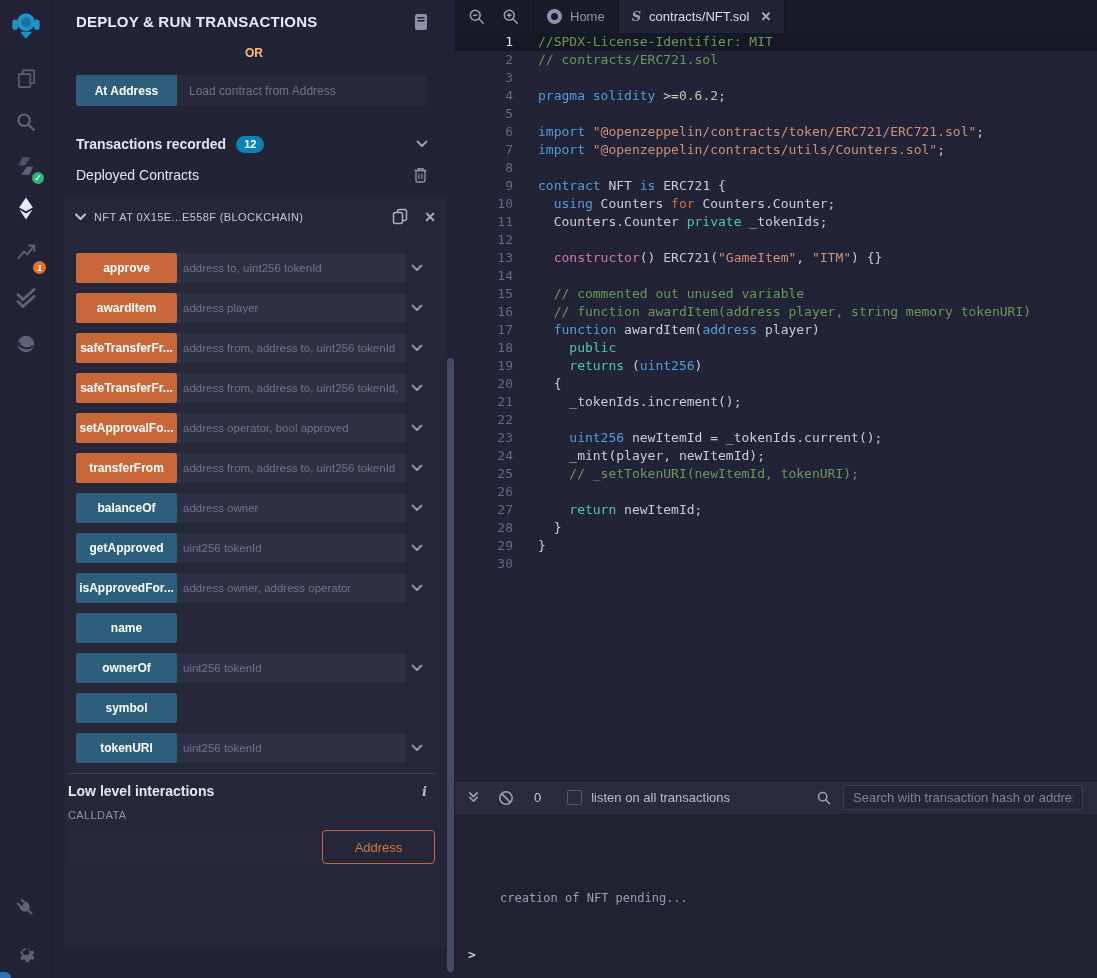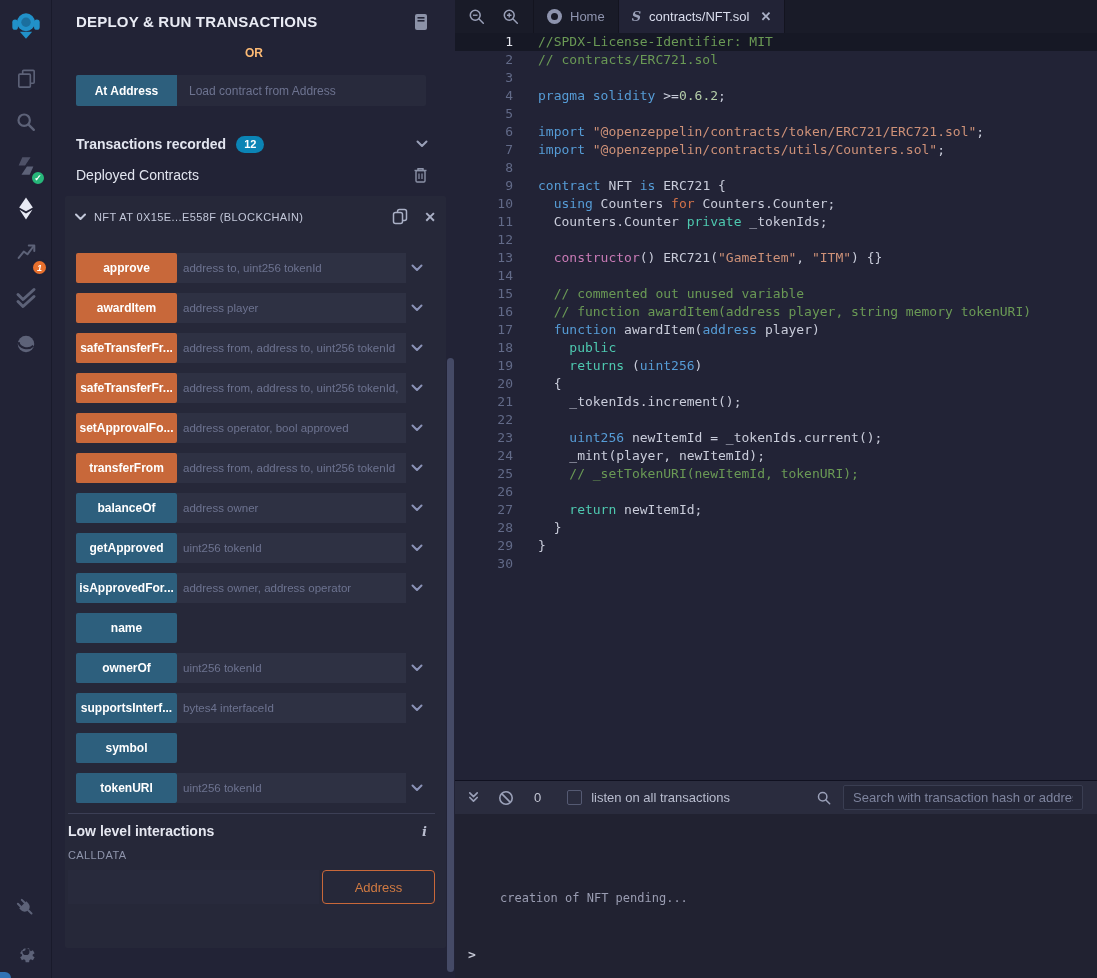--- a/index.html
+++ b/index.html
@@ -338,29 +338,20 @@
           <div class="fn-row">
             <button class="fn-btn read">ownerOf</button>
             <input class="fn-input" placeholder="uint256 tokenId" style="">
             <span class="fn-caret">
               <svg width="12" height="8" viewBox="0 0 12 8">
                 <path d="M1.5 1.5 L6 6 L10.5 1.5" stroke="currentColor" stroke-width="2" fill="none" stroke-linecap="round" stroke-linejoin="round"></path>
               </svg>
             </span>
           </div>
           <div class="fn-row">
-            <button class="fn-btn read">supportsInterf...</button>
-            <input class="fn-input" placeholder="bytes4 interfaceId" style="">
-            <span class="fn-caret">
-              <svg width="12" height="8" viewBox="0 0 12 8">
-                <path d="M1.5 1.5 L6 6 L10.5 1.5" stroke="currentColor" stroke-width="2" fill="none" stroke-linecap="round" stroke-linejoin="round"></path>
-              </svg>
-            </span>
-          </div>
-          <div class="fn-row">
             <button class="fn-btn read">symbol</button>
           </div>
           <div class="fn-row">
             <button class="fn-btn read">tokenURI</button>
             <input class="fn-input" placeholder="uint256 tokenId" style="">
             <span class="fn-caret">
               <svg width="12" height="8" viewBox="0 0 12 8">
                 <path d="M1.5 1.5 L6 6 L10.5 1.5" stroke="currentColor" stroke-width="2" fill="none" stroke-linecap="round" stroke-linejoin="round"></path>
               </svg>
             </span>

